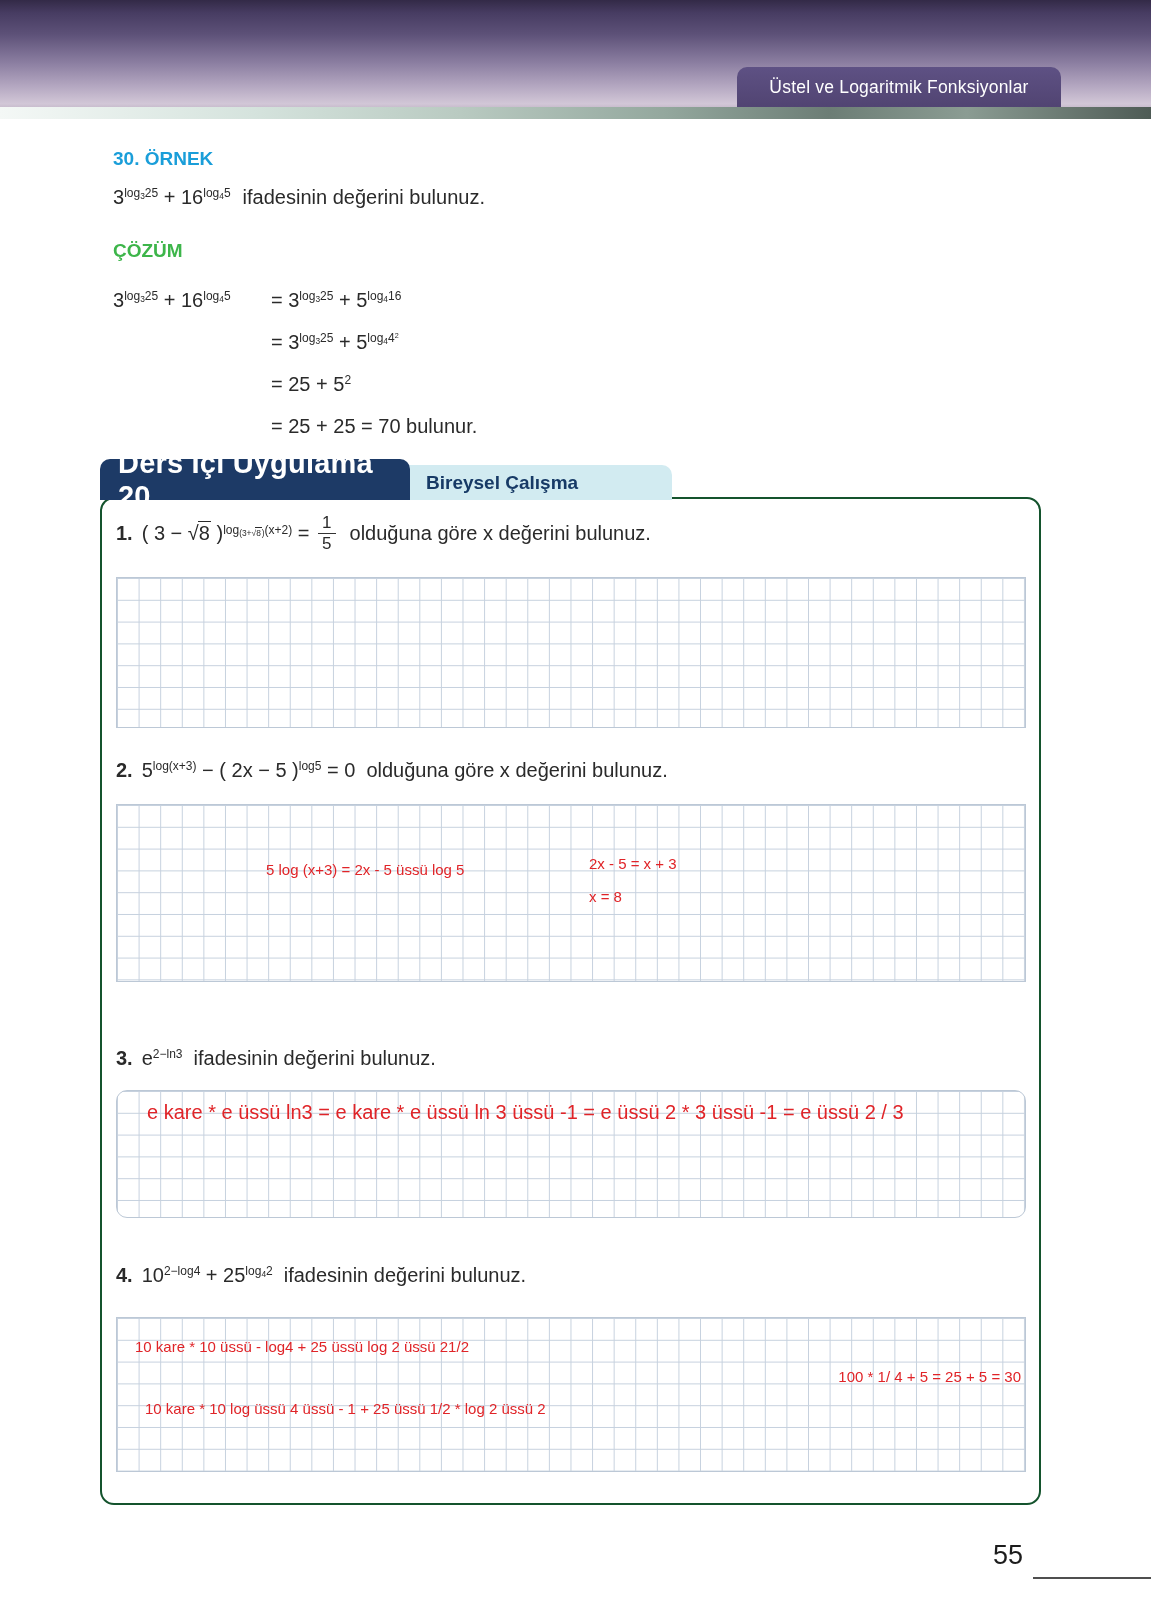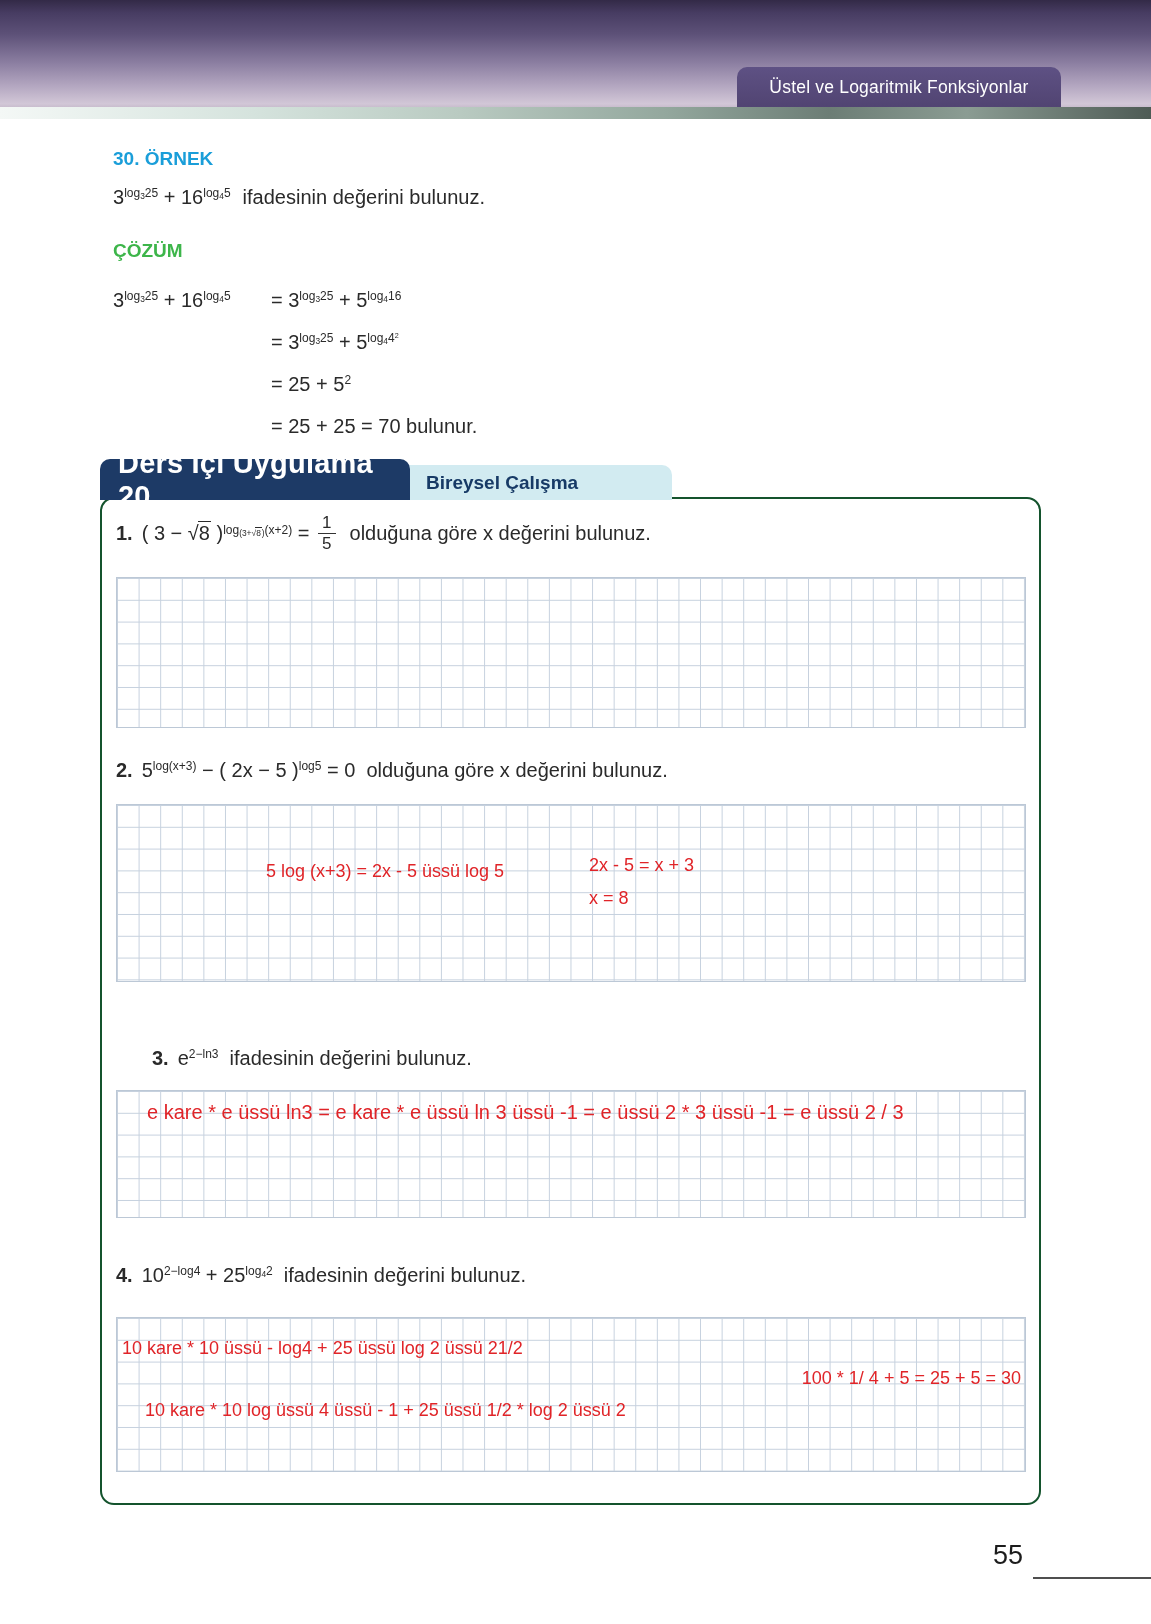--- a/index.html
+++ b/index.html
@@ -52,21 +52,21 @@
   }
   .prob{position:absolute;font-size:20px;white-space:nowrap;color:#2a2a2a;}
   .prob .pnum{font-weight:bold;margin-right:9px;}
   .prob .ptext{margin-left:11px;}
   .grid{
     position:absolute;background-color:#ffffff;border:1px solid #bcc8d6;
     background-image:linear-gradient(to right,#c6d1de 1px,transparent 1px),
                      linear-gradient(to bottom,#c6d1de 1px,transparent 1px);
     background-size:21.6px 21.8px;
   }
-  .ans{position:absolute;color:#e02428;font-size:18px;white-space:nowrap;}
+  .ans{position:absolute;color:#e02428;font-size:15px;white-space:nowrap;}
   .ans.small{font-size:20px;}
   
   sup{font-size:.60em;vertical-align:.55em;line-height:0;}
   sub{font-size:.70em;vertical-align:-.25em;line-height:0;}
   .sqrt{border-top:1.4px solid currentColor;padding:0 1px;}
   .rad{letter-spacing:-1px;}
   .frac{display:inline-flex;flex-direction:column;text-align:center;vertical-align:middle;
         font-size:.85em;line-height:1.15;position:relative;top:-2px;margin:0 3px;}
   .fnum{border-bottom:1.6px solid #333;padding:0 4px;}
   .fden{padding:0 4px;}
@@ -126,32 +126,32 @@
 
     <div class="prob" style="left:14px;top:260px;">
       <span class="pnum">2.</span><span>5<sup>log(x+3)</sup> − ( 2x − 5 )<sup>log5</sup> = 0</span><span class="ptext">olduğuna göre x değerini bulunuz.</span>
     </div>
     <div class="grid" style="left:14px;top:305px;width:908px;height:176px;">
       <span class="ans" style="left:149px;top:56px;">5 log (x+3) = 2x - 5 üssü log 5</span>
       <span class="ans" style="left:472px;top:50px;">2x - 5 = x + 3</span>
       <span class="ans" style="left:472px;top:83px;">x = 8</span>
     </div>
 
-    <div class="prob" style="left:14px;top:548px;margin-left:36px;">
+    <div class="prob" style="left:14px;top:548px;">
       <span class="pnum">3.</span><span>e<sup>2−ln3</sup></span><span class="ptext">ifadesinin değerini bulunuz.</span>
     </div>
-    <div class="grid" style="left:14px;top:591px;width:908px;height:126px;">
+    <div class="grid" style="left:14px;top:591px;width:908px;height:126px;border-radius:11px;">
       <span class="ans small" style="left:30px;top:10px;">e kare * e üssü ln3 = e kare * e üssü ln 3 üssü -1  = e üssü 2 * 3 üssü -1 = e üssü 2 / 3</span>
     </div>
 
     <div class="prob" style="left:14px;top:765px;">
       <span class="pnum">4.</span><span>10<sup>2−log4</sup> + 25<sup>log<sub>4</sub>2</sup></span><span class="ptext">ifadesinin değerini bulunuz.</span>
     </div>
     <div class="grid" style="left:14px;top:818px;width:908px;height:153px;">
-      <span class="ans" style="left:5px;top:20px;">10 kare * 10 üssü - log4 + 25 üssü log 2 üssü 21/2</span>
+      <span class="ans" style="left:18px;top:20px;">10 kare * 10 üssü - log4 + 25 üssü log 2 üssü 21/2</span>
       <span class="ans" style="right:4px;top:50px;">100 * 1/ 4 + 5 = 25 + 5 = 30</span>
       <span class="ans" style="left:28px;top:82px;">10 kare * 10 log üssü 4 üssü - 1  + 25 üssü 1/2 * log 2 üssü 2</span>
     </div>
 
   </div>
 
   <div class="page-number">55</div>
   <div class="page-number-line"></div>
 
 </div>

